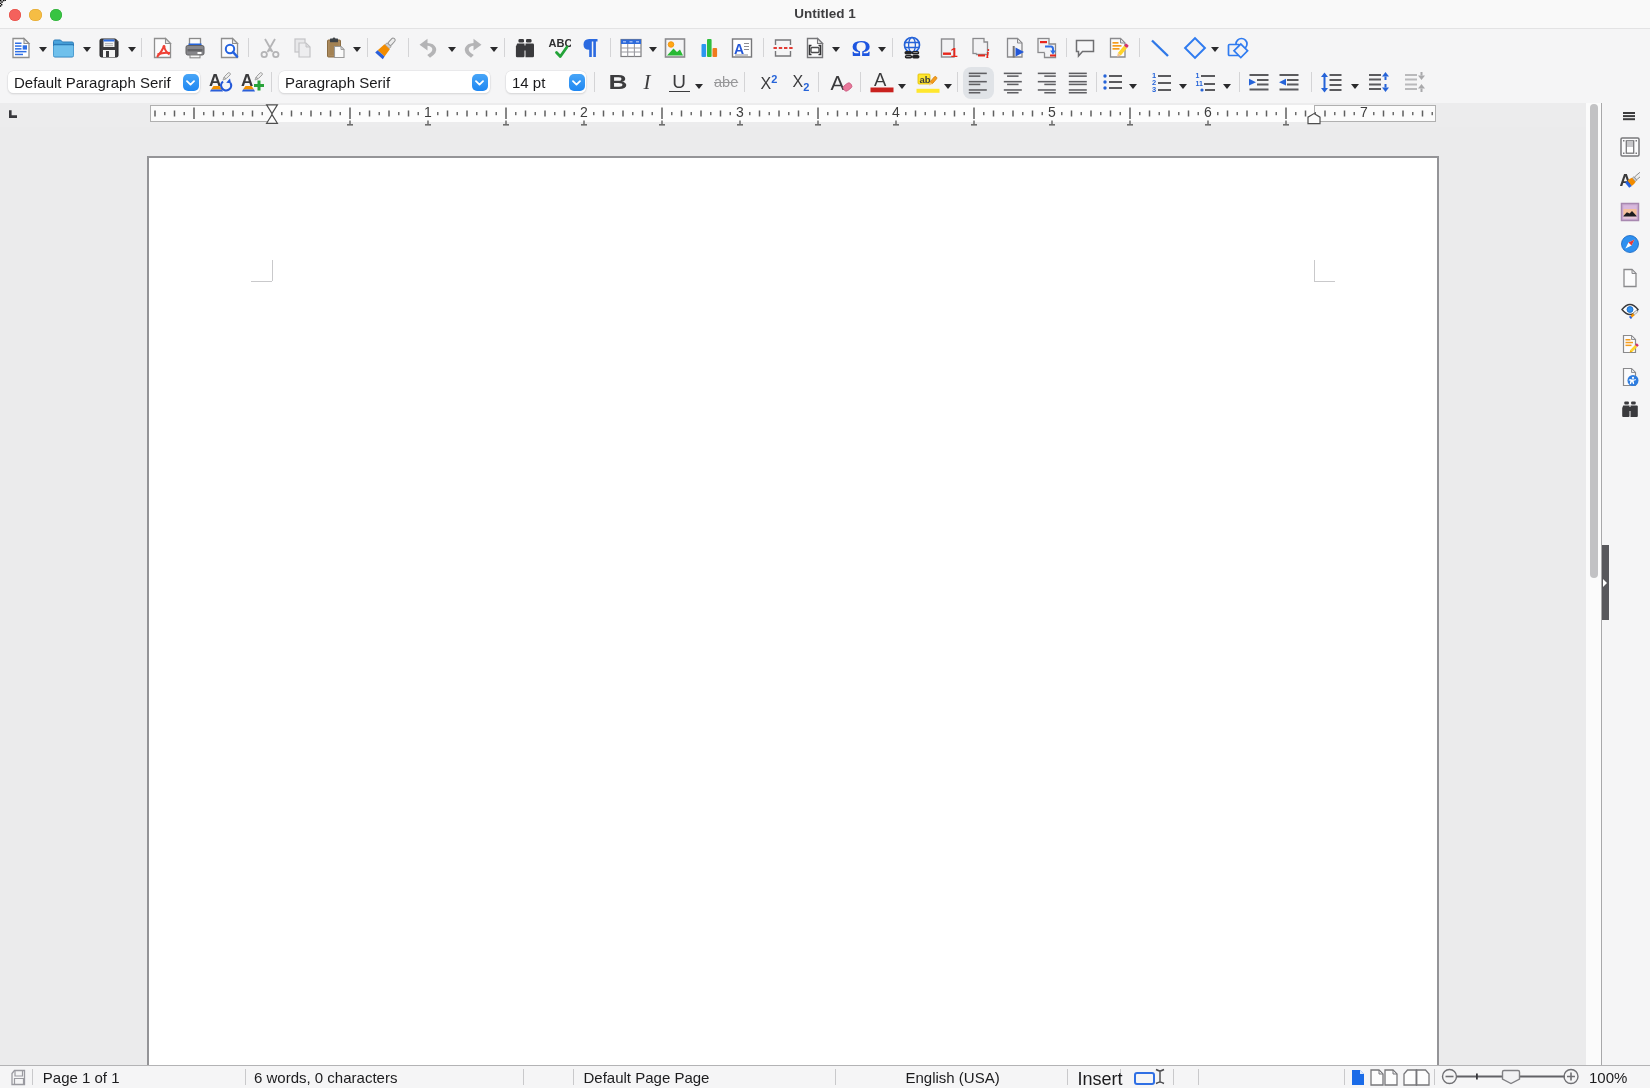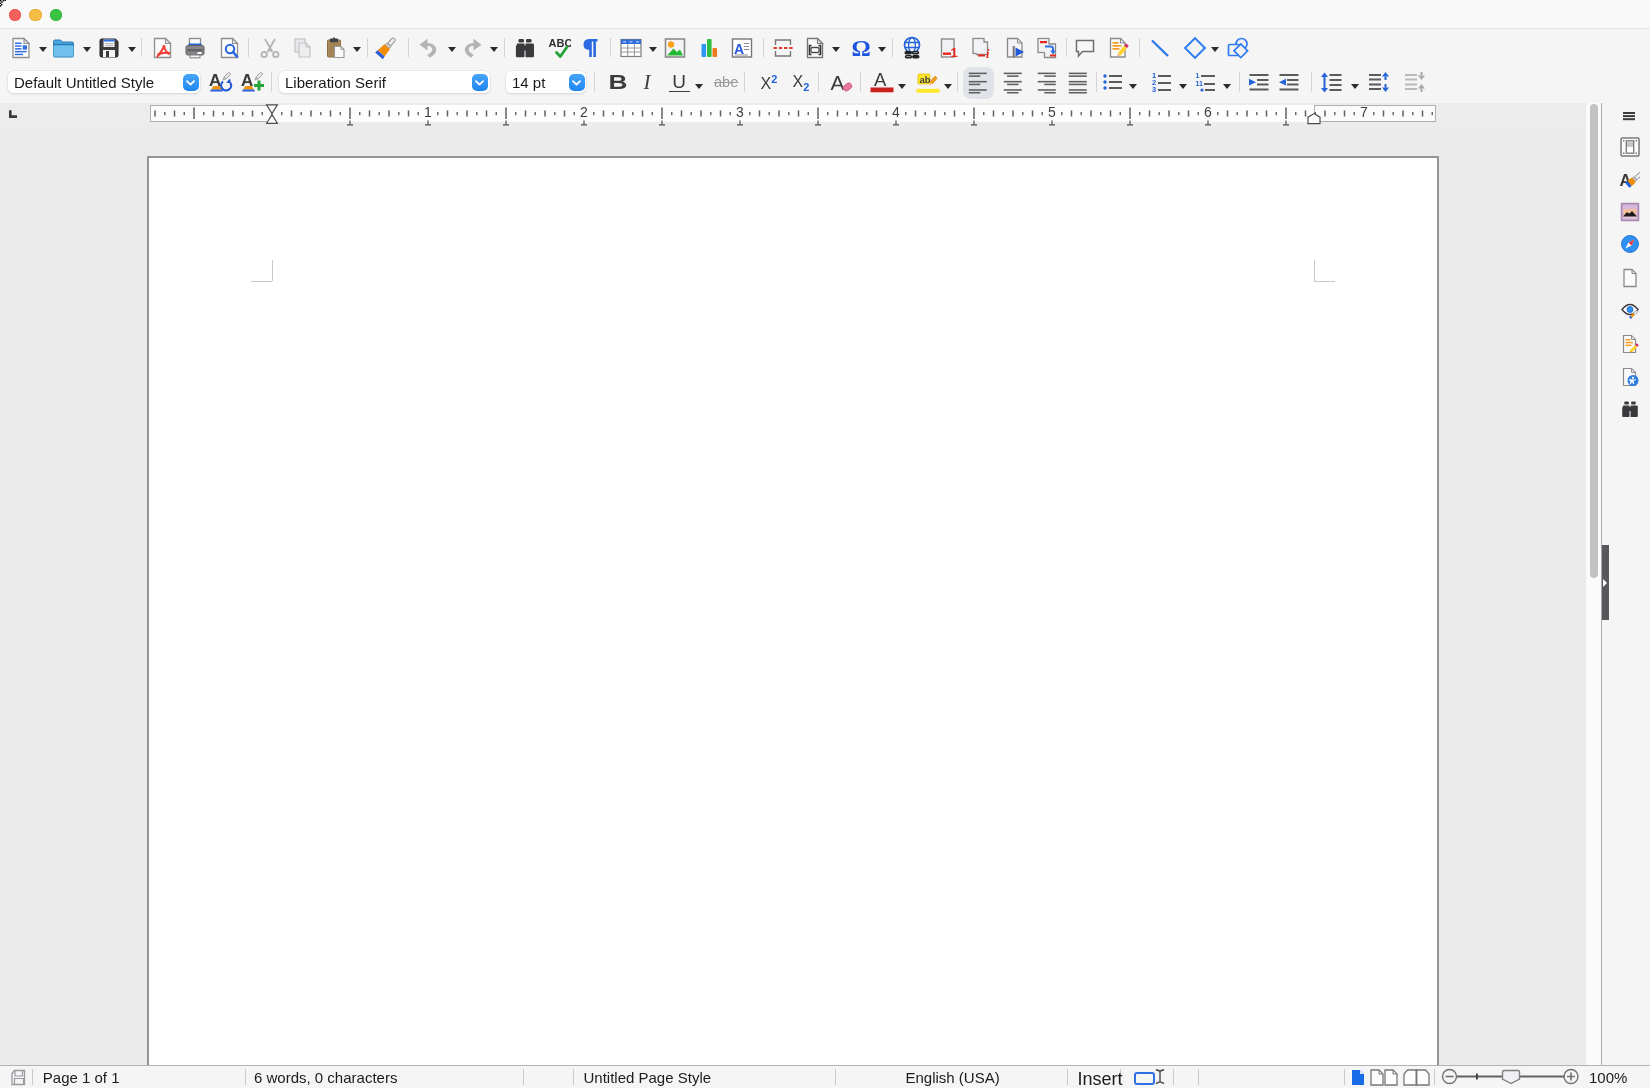--- a/index.html
+++ b/index.html
@@ -7,20 +7,21 @@
 .combo{position:absolute;top:71px;height:22px;background:#fff;border-radius:5.5px;box-shadow:0 0 0 0.5px #e0e0e2, 0 1px 2px rgba(0,0,0,0.16)}
 .combo .t{position:absolute;left:6px;top:3px;font-size:15px;color:#1a1a1c;white-space:nowrap}
 .cbtn{position:absolute;top:3.3px;width:16.2px;height:16.4px;border-radius:5px;background:linear-gradient(#47a5f7,#1f87f2)}
 .cbtn svg{position:absolute;left:3.4px;top:5.4px}
 </style></head><body>
 <div id="app">
 <div class="abs" style="left:0;top:0;width:1650px;height:29px;background:#f9f9f9;border-bottom:1px solid #e3e3e4;box-sizing:border-box"></div>
 <div class="abs" style="left:9.200000000000001px;top:8.7px;width:12.2px;height:12.2px;border-radius:50%;background:#f4615c;box-shadow:inset 0 0 0 0.5px #e0453c"></div>
 <div class="abs" style="left:29.4px;top:8.7px;width:12.2px;height:12.2px;border-radius:50%;background:#f5bd44;box-shadow:inset 0 0 0 0.5px #dfa42b"></div>
 <div class="abs" style="left:49.6px;top:8.7px;width:12.2px;height:12.2px;border-radius:50%;background:#38c442;box-shadow:inset 0 0 0 0.5px #2aa834"></div>
+<div class="abs" style="left:0;top:5.5px;width:1650px;text-align:center;font-size:13.5px;font-weight:bold;color:#3e3e40">Untitled 1</div>
 <svg class="abs" style="left:0;top:0" width="8" height="8" viewBox="0 0 8 8">
       <g fill="#0a0a0a">
         <rect x="0" y="0" width="1.5" height="1.5"></rect>
         <rect x="2.7" y="0" width="1.7" height="1.3"></rect>
         <rect x="4.6" y="0" width="1.3" height="1"></rect>
         <rect x="1.3" y="1.3" width="1.5" height="1.5"></rect>
         <rect x="0" y="2.6" width="1.3" height="1.5"></rect>
         <rect x="1" y="4" width="1.4" height="1.4"></rect>
         <rect x="0" y="5.2" width="1.2" height="1.6"></rect>
       </g>
@@ -269,29 +270,29 @@
 <div class="abs" style="left:83.2px;top:46.5px;width:0;height:0;border-left:4.2px solid transparent;border-right:4.2px solid transparent;border-top:5.2px solid #2a2a2c"></div>
 <div class="abs" style="left:128.0px;top:46.5px;width:0;height:0;border-left:4.2px solid transparent;border-right:4.2px solid transparent;border-top:5.2px solid #2a2a2c"></div>
 <div class="abs" style="left:352.5px;top:46.5px;width:0;height:0;border-left:4.2px solid transparent;border-right:4.2px solid transparent;border-top:5.2px solid #2a2a2c"></div>
 <div class="abs" style="left:447.8px;top:46.5px;width:0;height:0;border-left:4.2px solid transparent;border-right:4.2px solid transparent;border-top:5.2px solid #2a2a2c"></div>
 <div class="abs" style="left:489.8px;top:46.5px;width:0;height:0;border-left:4.2px solid transparent;border-right:4.2px solid transparent;border-top:5.2px solid #2a2a2c"></div>
 <div class="abs" style="left:648.8px;top:46.5px;width:0;height:0;border-left:4.2px solid transparent;border-right:4.2px solid transparent;border-top:5.2px solid #2a2a2c"></div>
 <div class="abs" style="left:831.8px;top:46.5px;width:0;height:0;border-left:4.2px solid transparent;border-right:4.2px solid transparent;border-top:5.2px solid #2a2a2c"></div>
 <div class="abs" style="left:877.8px;top:46.5px;width:0;height:0;border-left:4.2px solid transparent;border-right:4.2px solid transparent;border-top:5.2px solid #2a2a2c"></div>
 <div class="abs" style="left:1211.2px;top:46.5px;width:0;height:0;border-left:4.2px solid transparent;border-right:4.2px solid transparent;border-top:5.2px solid #2a2a2c"></div>
 <div class="combo" style="left:8px;width:192px">
-      <span class="t">Default Untitled Style</span>
+      <span class="t">Default Paragraph Serif</span>
       <span class="cbtn" style="left:174.5px">
         <svg width="9" height="6" viewBox="0 0 9 6">
           <path d="M1 1.2 L4.5 4.6 L8 1.2" stroke="#fff" stroke-width="1.8" fill="none" stroke-linecap="round" stroke-linejoin="round"></path>
         </svg>
       </span>
     </div>
 <div class="combo" style="left:279px;width:211px">
-      <span class="t">Liberation Serif</span>
+      <span class="t">Paragraph Serif</span>
       <span class="cbtn" style="left:192.5px">
         <svg width="9" height="6" viewBox="0 0 9 6">
           <path d="M1 1.2 L4.5 4.6 L8 1.2" stroke="#fff" stroke-width="1.8" fill="none" stroke-linecap="round" stroke-linejoin="round"></path>
         </svg>
       </span>
     </div>
 <div class="combo" style="left:506px;width:80px">
       <span class="t">14 pt</span>
       <span class="cbtn" style="left:62.5px">
         <svg width="9" height="6" viewBox="0 0 9 6">
@@ -759,21 +760,21 @@
 <div class="abs" style="left:573.0px;top:1069px;width:1px;height:16px;background:#c9c9cb"></div>
 <div class="abs" style="left:835.0px;top:1069px;width:1px;height:16px;background:#c9c9cb"></div>
 <div class="abs" style="left:1066.5px;top:1069px;width:1px;height:16px;background:#c9c9cb"></div>
 <div class="abs" style="left:1120.3px;top:1069px;width:1px;height:16px;background:#c9c9cb"></div>
 <div class="abs" style="left:1173.0px;top:1069px;width:1px;height:16px;background:#c9c9cb"></div>
 <div class="abs" style="left:1198.3px;top:1069px;width:1px;height:16px;background:#c9c9cb"></div>
 <div class="abs" style="left:1343.6px;top:1069px;width:1px;height:16px;background:#c9c9cb"></div>
 <div class="abs" style="left:1434.0px;top:1069px;width:1px;height:16px;background:#c9c9cb"></div>
 <div class="abs" style="left:42.8px;font-size:15px;color:#1c1c1e;top:1069px;white-space:nowrap">Page 1 of 1</div>
 <div class="abs" style="left:254px;font-size:15px;color:#1c1c1e;top:1069px;white-space:nowrap">6 words, 0 characters</div>
-<div class="abs" style="left:583.5px;font-size:15px;color:#1c1c1e;top:1069px;white-space:nowrap">Untitled Page Style</div>
+<div class="abs" style="left:583.5px;font-size:15px;color:#1c1c1e;top:1069px;white-space:nowrap">Default Page Page</div>
 <div class="abs" style="left:905.5px;font-size:15px;color:#1c1c1e;top:1069px;white-space:nowrap">English (USA)</div>
 <div class="abs" style="left:1077.5px;font-size:18px;color:#1c1c1e;top:1069px;white-space:nowrap">Insert</div>
 <div class="abs" style="left:1134px;top:1071.5px;width:17px;height:9px;border:2px solid #2f6fe4;border-radius:3px"></div>
 <svg class="abs" style="left:1154px;top:1068px" width="12" height="17" viewBox="0 0 12 17">
       <g stroke="#4a4a4e" stroke-width="1.4" fill="none">
         <path d="M2 1.5 q3 1.5 4 1.5 q1 0 4-1.5 M2 15.5 q3-1.5 4-1.5 q1 0 4 1.5 M6 3 v11"></path>
       </g>
     </svg>
 <svg class="abs" style="left:1351px;top:1068.5px" width="14" height="17" viewBox="0 0 14 17">
       <path d="M1 1 h8 l4 4 v11 h-12 z" fill="#1a6be8"></path>

